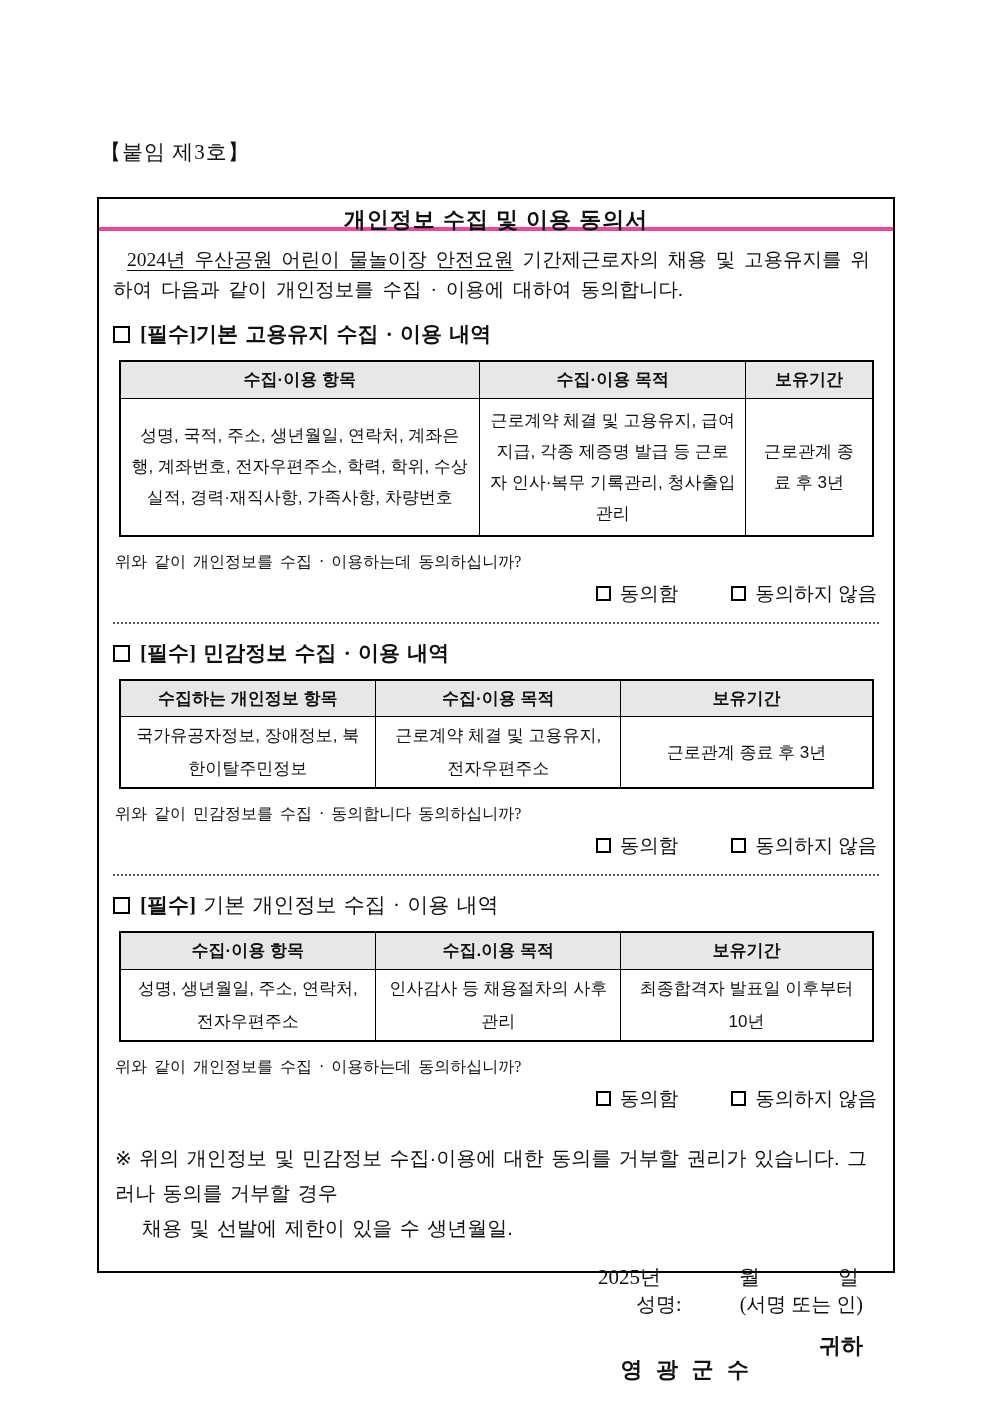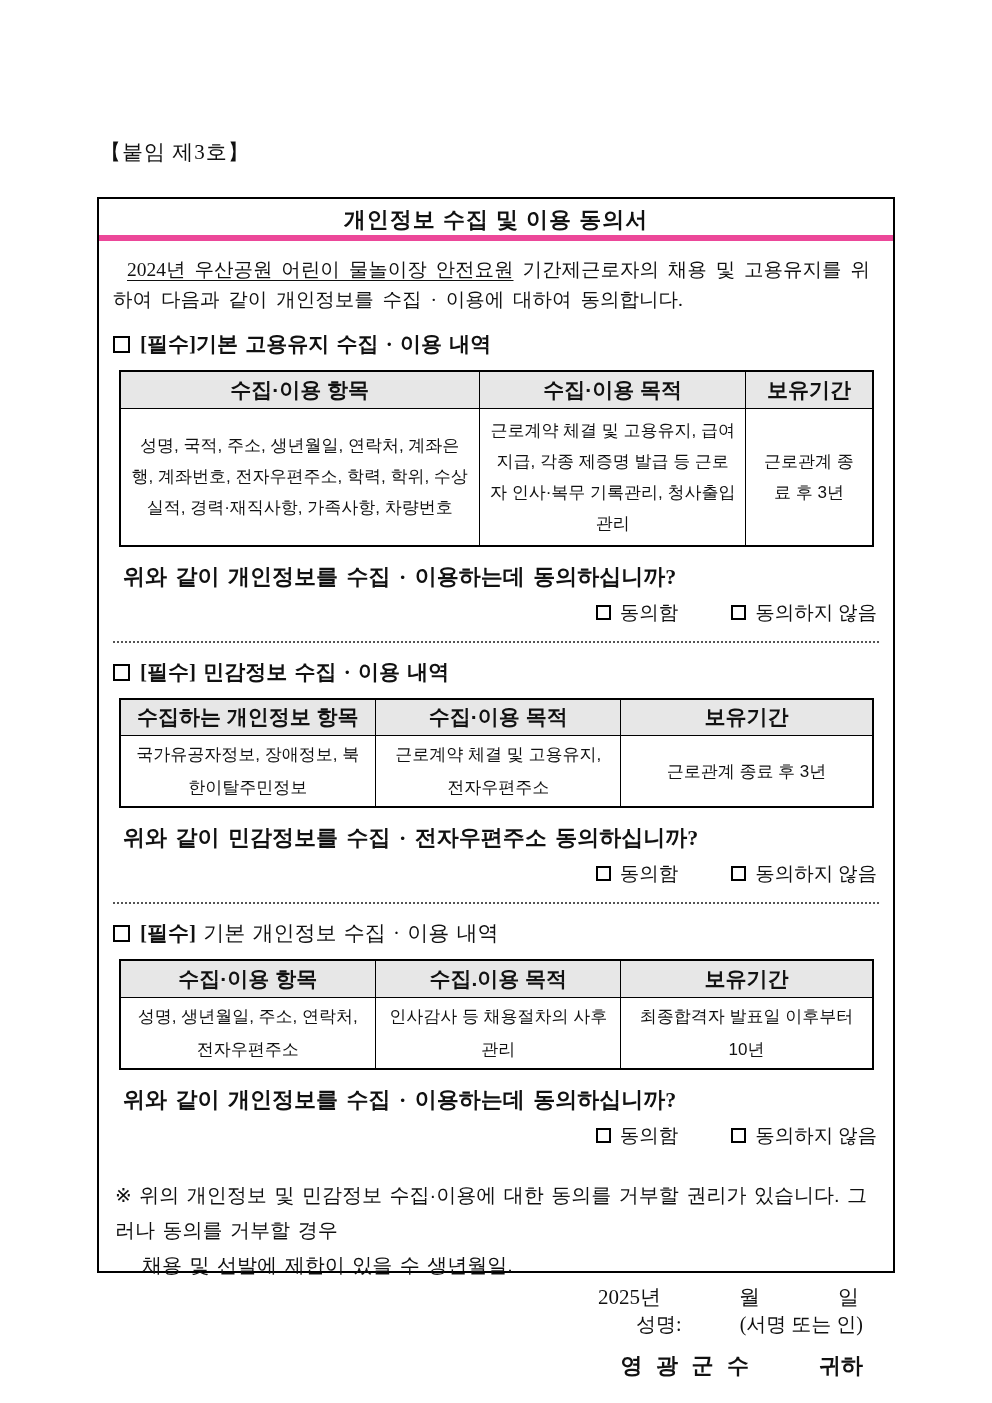--- a/index.html
+++ b/index.html
@@ -3,57 +3,57 @@
 <meta charset="utf-8">
 <style>
   * { margin:0; padding:0; box-sizing:border-box; }
   html,body { background:#ffffff; }
   body { width:992px; height:1403px; font-family:"Liberation Serif","DejaVu Serif",serif; color:#111; }
   .page { position:relative; width:992px; height:1403px; background:#fff; overflow:hidden; }
 
   .attachment { position:absolute; left:100px; top:138px; font-size:21px; letter-spacing:1px; }
 
   .doc-box { position:absolute; left:97px; top:197px; width:798px; height:1076px; border:2px solid #000; background:#fff; }
-  .doc-title { height:42px; line-height:42px; text-align:center; border-bottom:6px solid #ec4899;
+  .doc-title { height:32px; line-height:42px; text-align:center; border-bottom:4px solid #ec4899;
                font-family:"Liberation Sans","DejaVu Sans",sans-serif; font-weight:bold; font-size:22px; letter-spacing:1px; }
   .doc-body { padding:0 14px; }
 
   .intro { margin-top:14px; font-size:19.5px; line-height:30px; word-spacing:4px; text-indent:14px; }
   .underline { text-decoration:underline; text-underline-offset:4px; }
 
   .sec-heading { margin-top:15px; font-size:21px; font-weight:bold; word-spacing:2px; }
   .sec-heading .rest { font-weight:normal; }
 
   .cb { display:inline-block; width:15px; height:15px; border:2px solid #000; background:#fff; vertical-align:-1px; margin-right:9px; }
   .heading-cb { width:17px; height:17px; margin-right:10px; vertical-align:-2px; }
 
   table.tbl { width:755px; margin:12px auto 0; border-collapse:collapse; border:2px solid #000;
               font-family:"Liberation Sans","DejaVu Sans",sans-serif; table-layout:fixed; }
-  .tbl th { background:#e7e7e7; border:1px solid #000; height:37px; font-size:21px; font-weight:bold; text-align:center; }
+  .tbl th { background:#e7e7e7; border:1px solid #000; height:37px; font-size:17px; font-weight:bold; text-align:center; }
   .tbl td { border:1px solid #000; font-size:17px; text-align:center; vertical-align:middle; }
   .t1 td { line-height:31px; padding:6px 10px; }
   .t2 td, .t3 td { line-height:33px; padding:2px 10px; height:66px; }
   .t1 .c1 { width:47.8%; } .t1 .c2 { width:35.4%; } .t1 .c3 { width:16.8%; }
   .t2 .c1, .t3 .c1 { width:34%; } .t2 .c2, .t3 .c2 { width:32.6%; } .t2 .c3, .t3 .c3 { width:33.4%; }
 
-  .question { margin-top:15px; margin-left:10px; font-size:22px; font-weight:bold; word-spacing:3px; }
+  .question { margin-top:15px; margin-left:2px; font-size:16px; font-weight:normal; word-spacing:3px; }
   .options { margin-top:7px; text-align:right; padding-right:2px; font-size:19.5px; }
   .options .opt + .opt { margin-left:53px; }
 
   .dotted { border:none; border-top:2px dotted #555; margin-top:15px; }
 
   .note { margin-top:29px; margin-left:2px; font-family:"Liberation Sans","DejaVu Sans",sans-serif;
           font-size:20px; line-height:35px; word-spacing:2px; }
   .note-l2 { margin-left:27px; }
 
-  .date-row { display:flex; justify-content:flex-end; gap:78px; padding-right:20px; font-size:21px; }
+  .date-row { display:flex; justify-content:flex-end; gap:78px; padding-right:20px; margin-top:17px; font-size:21px; }
   .sign-row { display:flex; justify-content:flex-end; gap:58px; padding-right:16px; font-size:20px; }
   .recipient-row { display:flex; justify-content:flex-end; gap:66px; padding-right:16px; margin-top:13px;
                    font-size:22px; font-weight:bold; }
-  .recipient-name { letter-spacing:4px; }
+  .recipient-name { letter-spacing:4px;margin-top:24px; }
 </style>
 </head>
 <body>
 
 <div class="page">
 
   <div class="attachment">【붙임 제3호】</div>
 
   <div class="doc-box">
     <div class="doc-title">개인정보 수집 및 이용 동의서</div>
@@ -100,21 +100,21 @@
           <th class="c3">보유기간</th>
         </tr>
         <tr>
           <td class="c1">국가유공자정보, 장애정보, 북한이탈주민정보</td>
           <td class="c2">근로계약 체결 및 고용유지, 전자우편주소</td>
           <td class="c3">근로관계 종료 후 3년</td>
         </tr>
       </tbody>
         </table>
 
-      <div class="question">위와 같이 민감정보를 수집 · 전자우편주소 동의하십니까?</div>
+      <div class="question">위와 같이 민감정보를 수집 · 동의합니다 동의하십니까?</div>
       <div class="options">
         <span class="opt"><span class="cb"></span><span>동의함</span></span><span class="opt"><span class="cb"></span><span>동의하지 않음</span></span>
       </div>
 
       <hr class="dotted">
 
       <div class="sec-heading">
         <span class="cb heading-cb"></span><span class="strong">[필수]</span><span class="rest"> 기본 개인정보 수집 · 이용 내역</span>
       </div>
 

